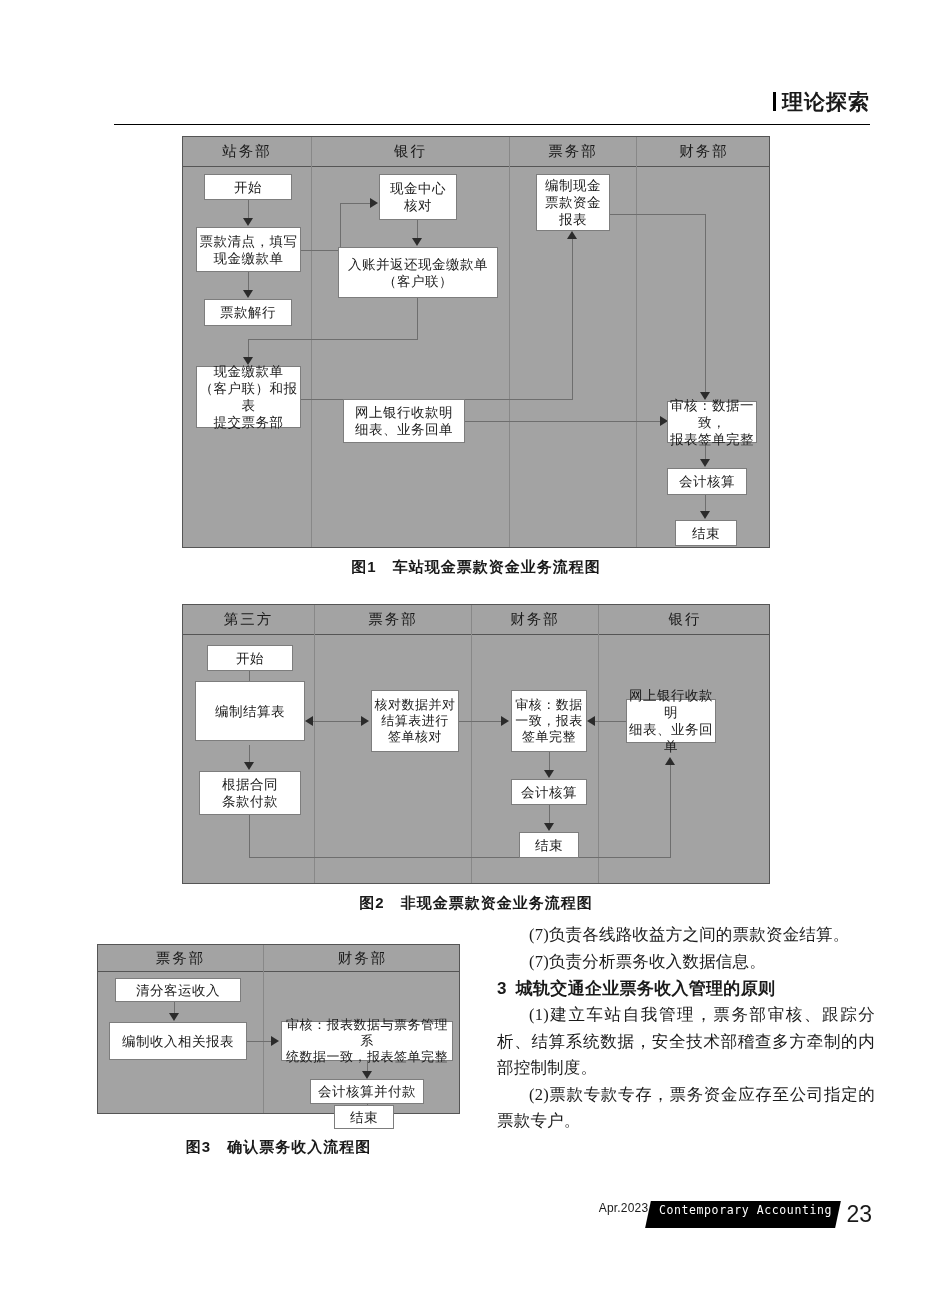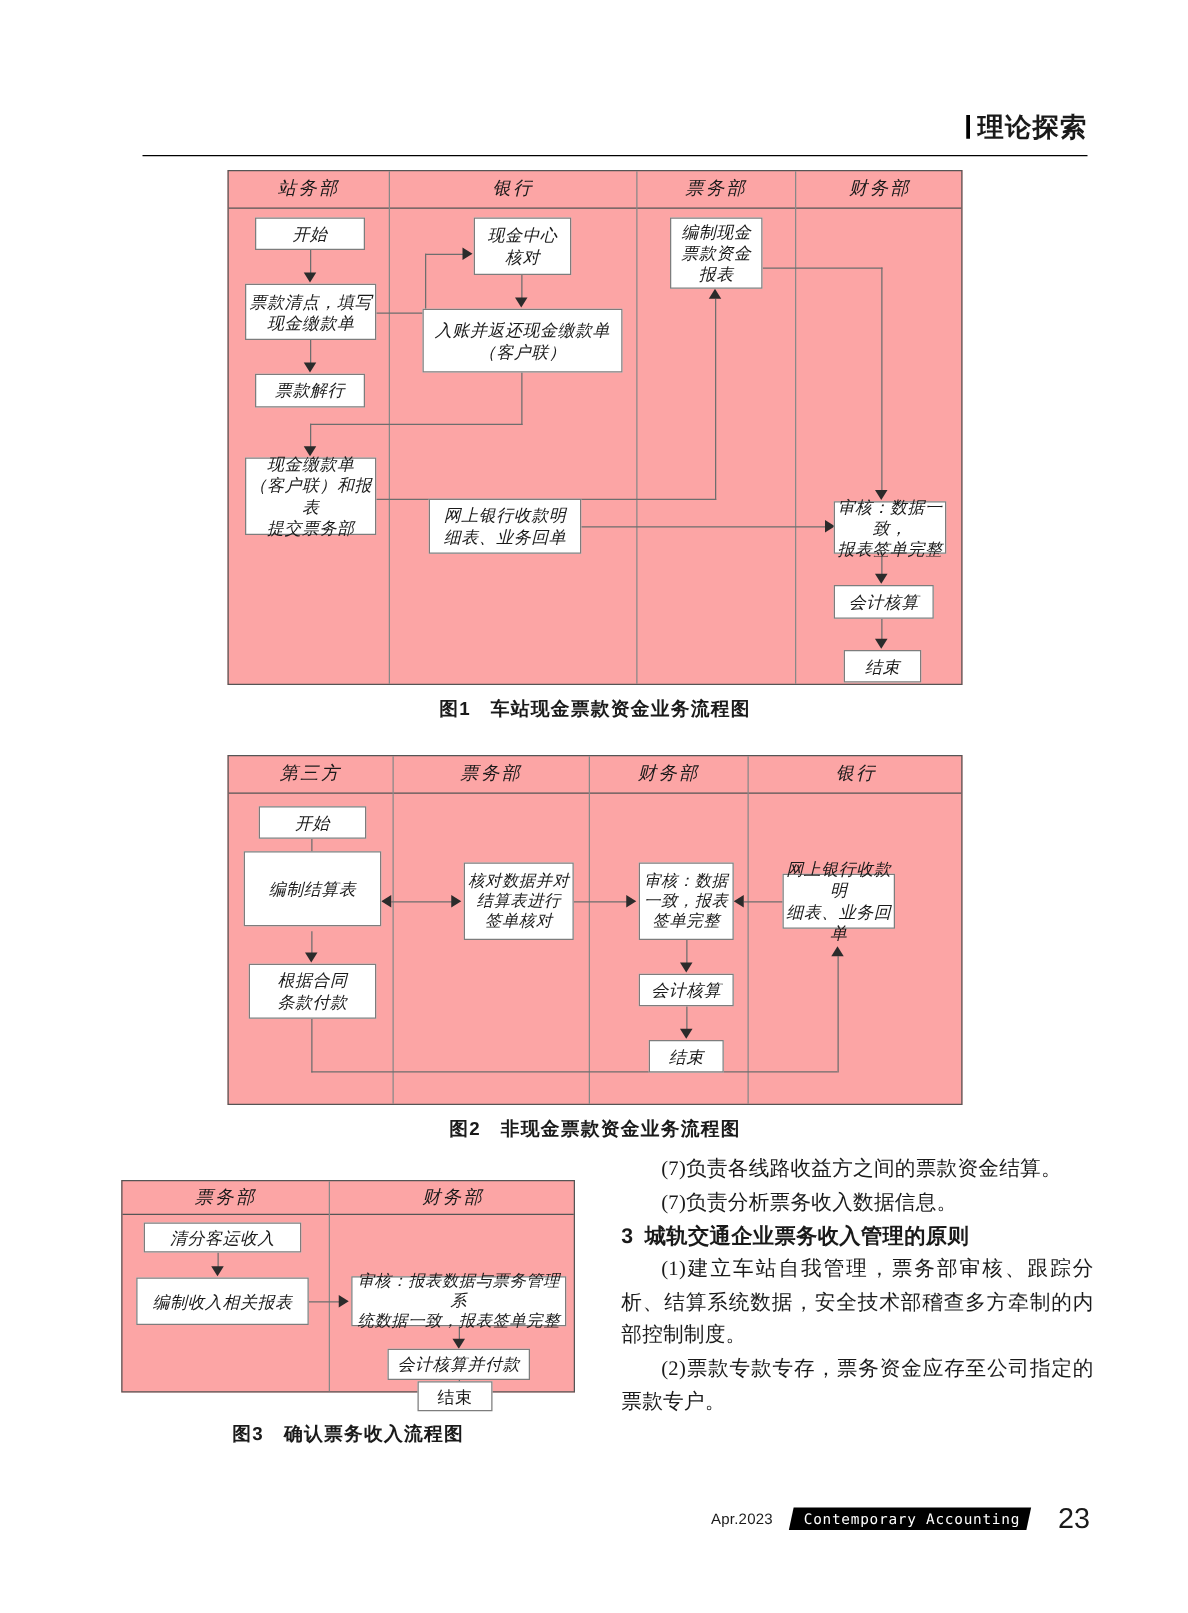--- a/index.html
+++ b/index.html
@@ -53,22 +53,21 @@
     top: 36px;
     height: 1px;
     background: #000;
   }
 
   
   .flow {
     position: absolute;
     border: 1px solid #555;
     box-sizing: border-box;
-    background: #fca5a5;
-    font-style: italic;
+    background: #a3a3a3;
   }
   .flow .lane-div {
     position: absolute;
     top: 0;
     bottom: 0;
     width: 1px;
     background: #888;
   }
   .flow .hdr-rule {
     position: absolute;
@@ -183,22 +182,21 @@
     letter-spacing: 0.3px;
   }
   .h2 .num, .h3 .num { margin-right: 9px; }
 
   
   .footer {
     position: absolute;
     right: 78px;
     bottom: 62px;
     display: flex;
-    align-items: center;
-    gap: 15px;
+    gap: 0;
   }
   .footer-date {
     font-size: 12px;
     font-family: "Liberation Sans", "DejaVu Sans", sans-serif;
     letter-spacing: 0.2px;
   }
   .footer-journal {
     background: #000;
     color: #fff;
     font-family: "DejaVu Sans Mono", "Liberation Mono", monospace;

